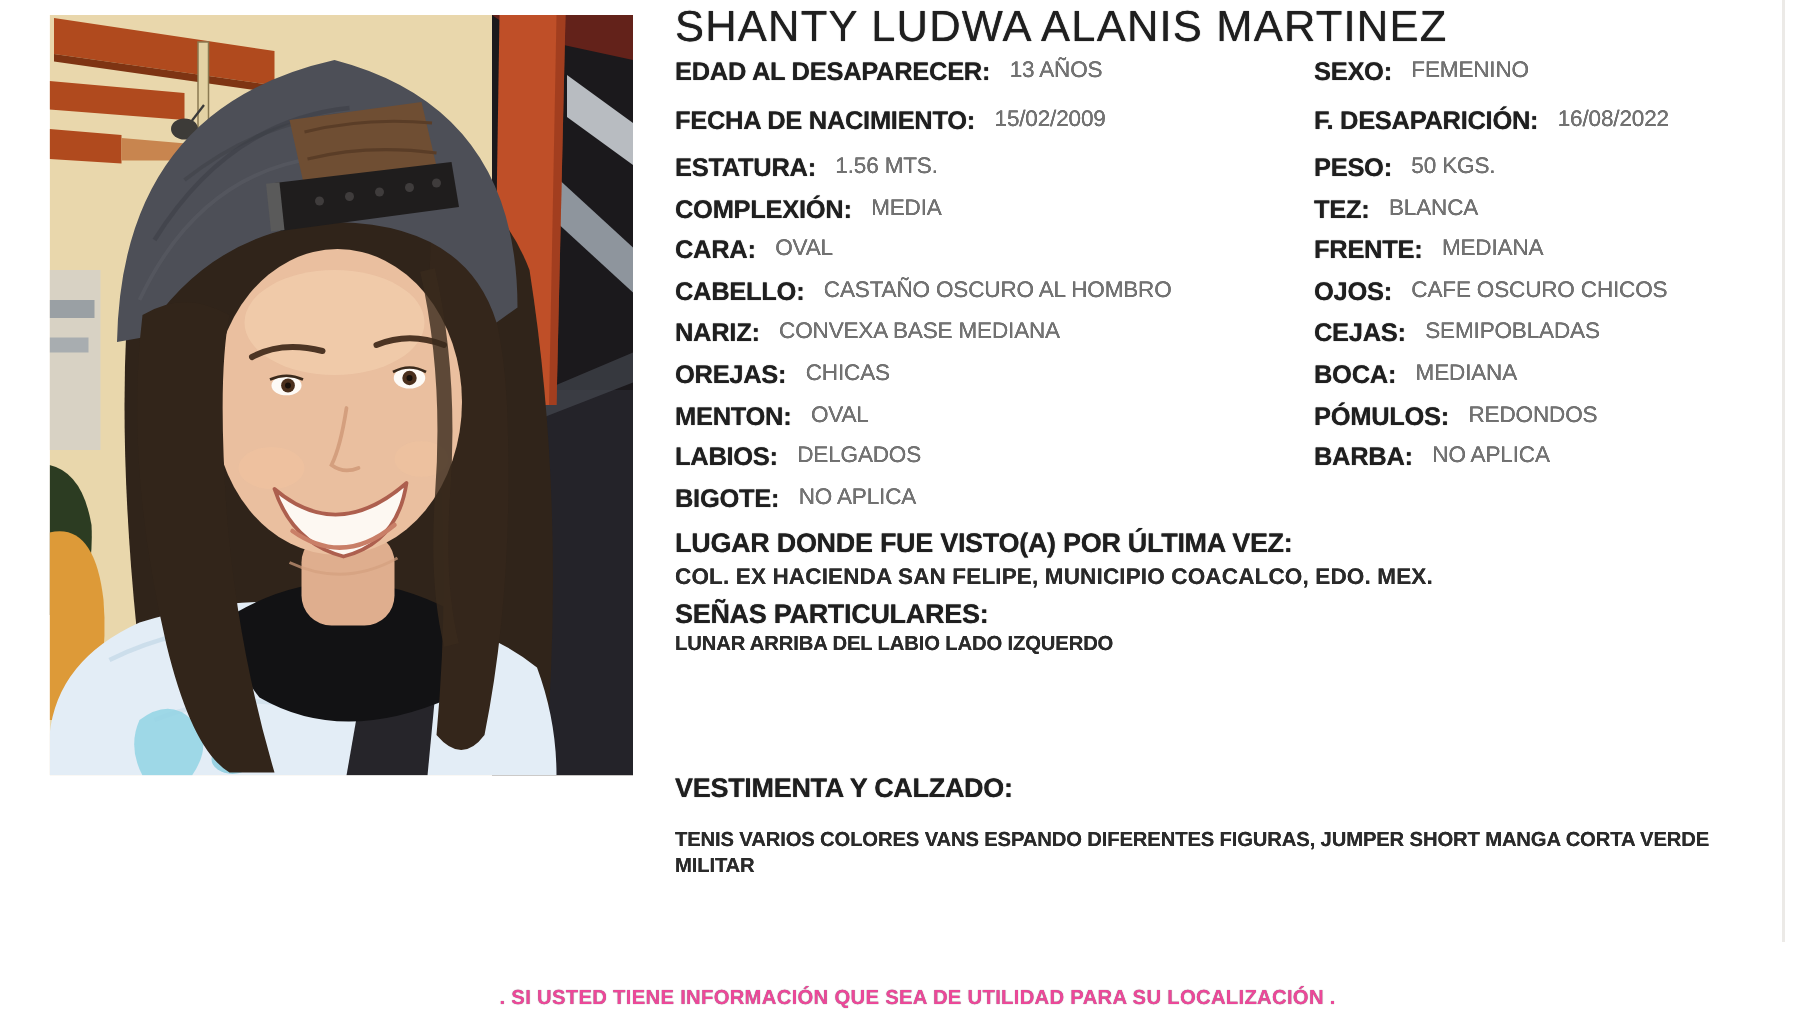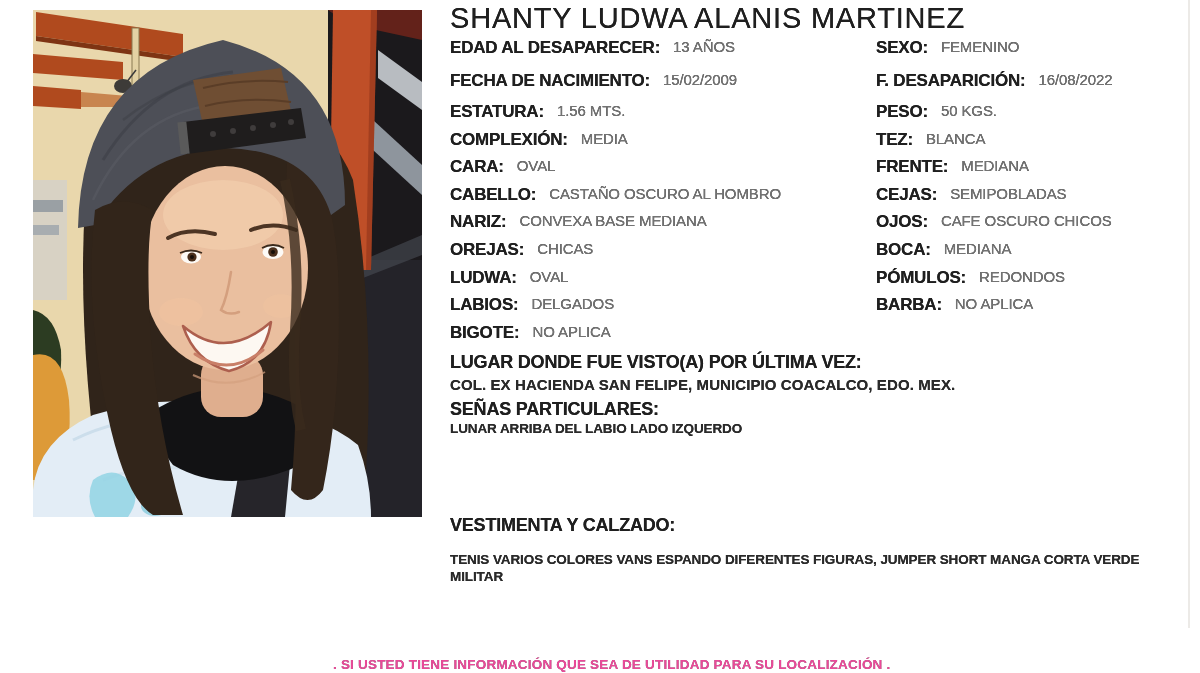--- a/index.html
+++ b/index.html
@@ -163,21 +163,21 @@
       </div>
     <div class="row">
         <span class="flabel">NARIZ:</span>
         <span class="fvalue">CONVEXA BASE MEDIANA</span>
       </div>
     <div class="row">
         <span class="flabel">OREJAS:</span>
         <span class="fvalue">CHICAS</span>
       </div>
     <div class="row">
-        <span class="flabel">LUDWA:</span>
+        <span class="flabel">MENTON:</span>
         <span class="fvalue">OVAL</span>
       </div>
     <div class="row">
         <span class="flabel">LABIOS:</span>
         <span class="fvalue">DELGADOS</span>
       </div>
     <div class="row">
         <span class="flabel">BIGOTE:</span>
         <span class="fvalue">NO APLICA</span>
       </div>
@@ -198,28 +198,28 @@
       </div>
     <div class="row">
         <span class="flabel">TEZ:</span>
         <span class="fvalue">BLANCA</span>
       </div>
     <div class="row">
         <span class="flabel">FRENTE:</span>
         <span class="fvalue">MEDIANA</span>
       </div>
     <div class="row">
+        <span class="flabel">OJOS:</span>
+        <span class="fvalue">CAFE OSCURO CHICOS</span>
+      </div>
+    <div class="row">
         <span class="flabel">CEJAS:</span>
         <span class="fvalue">SEMIPOBLADAS</span>
       </div>
     <div class="row">
-        <span class="flabel">OJOS:</span>
-        <span class="fvalue">CAFE OSCURO CHICOS</span>
-      </div>
-    <div class="row">
         <span class="flabel">BOCA:</span>
         <span class="fvalue">MEDIANA</span>
       </div>
     <div class="row">
         <span class="flabel">PÓMULOS:</span>
         <span class="fvalue">REDONDOS</span>
       </div>
     <div class="row">
         <span class="flabel">BARBA:</span>
         <span class="fvalue">NO APLICA</span>

